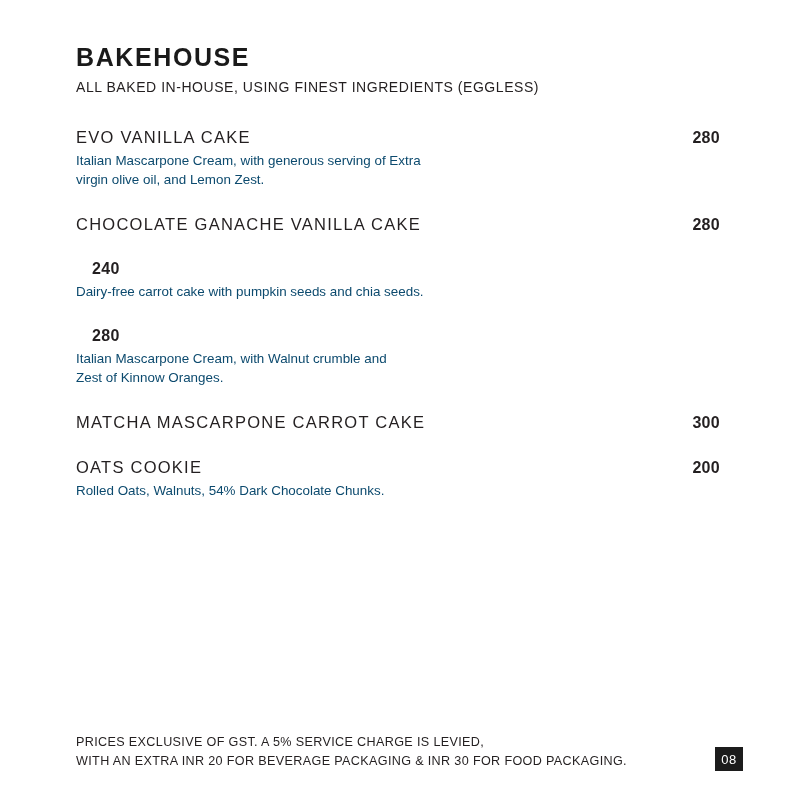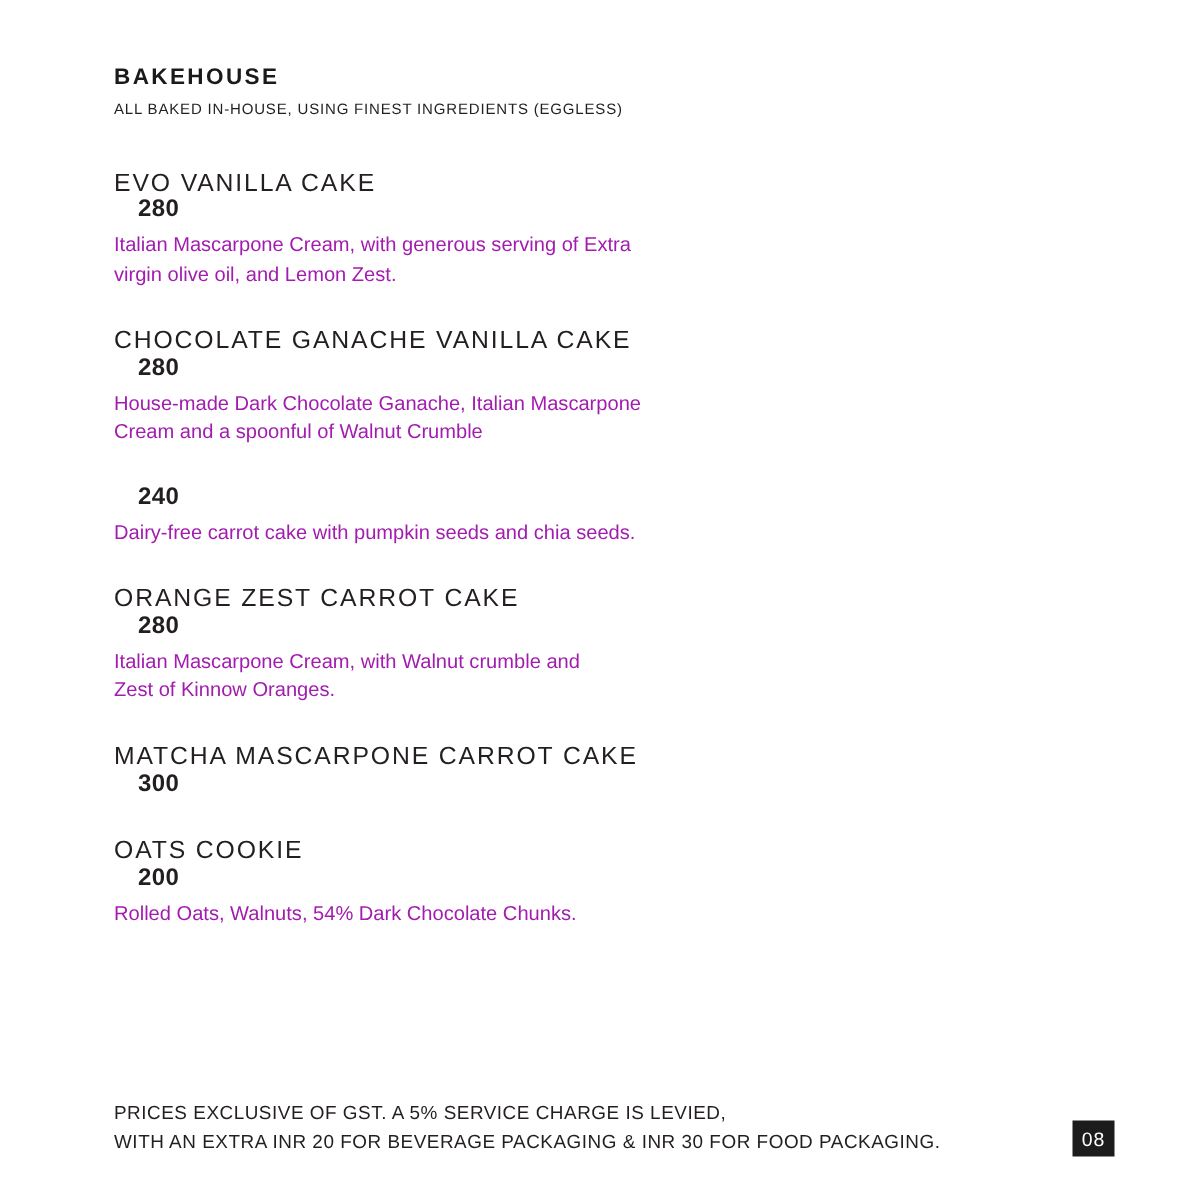--- a/index.html
+++ b/index.html
@@ -21,48 +21,47 @@
     height: 796px;
     box-sizing: border-box;
     padding: 0 76px;
   }
 
   
   .menu-header {
     padding-top: 44px;
   }
   .menu-title {
-    font-size: 15px;
+    font-size: 25px;
     font-weight: bold;
     letter-spacing: 1.6px;
     line-height: 1.1;
     color: #1a1a1a;
     margin: 0;
   }
   .menu-subtitle {
-    font-size: 10px;
+    font-size: 14px;
     font-weight: normal;
     letter-spacing: 0.55px;
     line-height: 1.2;
     color: #231f20;
     margin: 7px 0 0 0;
   }
 
   
   .item-list {
     margin-top: 33px;
   }
   .menu-item {
     margin-bottom: 26px;
   }
   .item-head {
     display: flex;
     align-items: baseline;
     justify-content: space-between;
-    flex-direction: column;
   }
   .item-name {
     font-size: 16.5px;
     font-weight: normal;
     letter-spacing: 1.25px;
     line-height: 1.15;
     color: #231f20;
     white-space: nowrap;
   }
   .item-price {
@@ -71,21 +70,21 @@
     letter-spacing: 0.3px;
     color: #231f20;
     text-align: right;
     flex: 0 0 auto;
     padding-left: 16px;
   }
   .item-desc {
     font-size: 13.4px;
     font-weight: normal;
     line-height: 1.42;
-    color: #a21caf;
+    color: #0c4a6e;
     margin-top: 4px;
     max-width: 470px;
     white-space: pre-line;
   }
 
   
   .menu-footer {
     position: absolute;
     left: 76px;
     right: 53px;
@@ -136,34 +135,31 @@
       </div>
       <div class="item-desc">Italian Mascarpone Cream, with generous serving of Extra
 virgin olive oil, and Lemon Zest.</div>
     </div>
 
     <div class="menu-item">
       <div class="item-head">
         <div class="item-name">CHOCOLATE GANACHE VANILLA CAKE</div>
         <div class="item-price">280</div>
       </div>
-      <div class="item-desc">House-made Dark Chocolate Ganache, Italian Mascarpone
-Cream and a spoonful of Walnut Crumble</div>
     </div>
 
     <div class="menu-item">
       <div class="item-head">
         <div class="item-price">240</div>
       </div>
       <div class="item-desc">Dairy-free carrot cake with pumpkin seeds and chia seeds.</div>
     </div>
 
     <div class="menu-item">
       <div class="item-head">
-        <div class="item-name">ORANGE ZEST CARROT CAKE</div>
         <div class="item-price">280</div>
       </div>
       <div class="item-desc">Italian Mascarpone Cream, with Walnut crumble and
 Zest of Kinnow Oranges.</div>
     </div>
 
     <div class="menu-item">
       <div class="item-head">
         <div class="item-name">MATCHA MASCARPONE CARROT CAKE</div>
         <div class="item-price">300</div>

